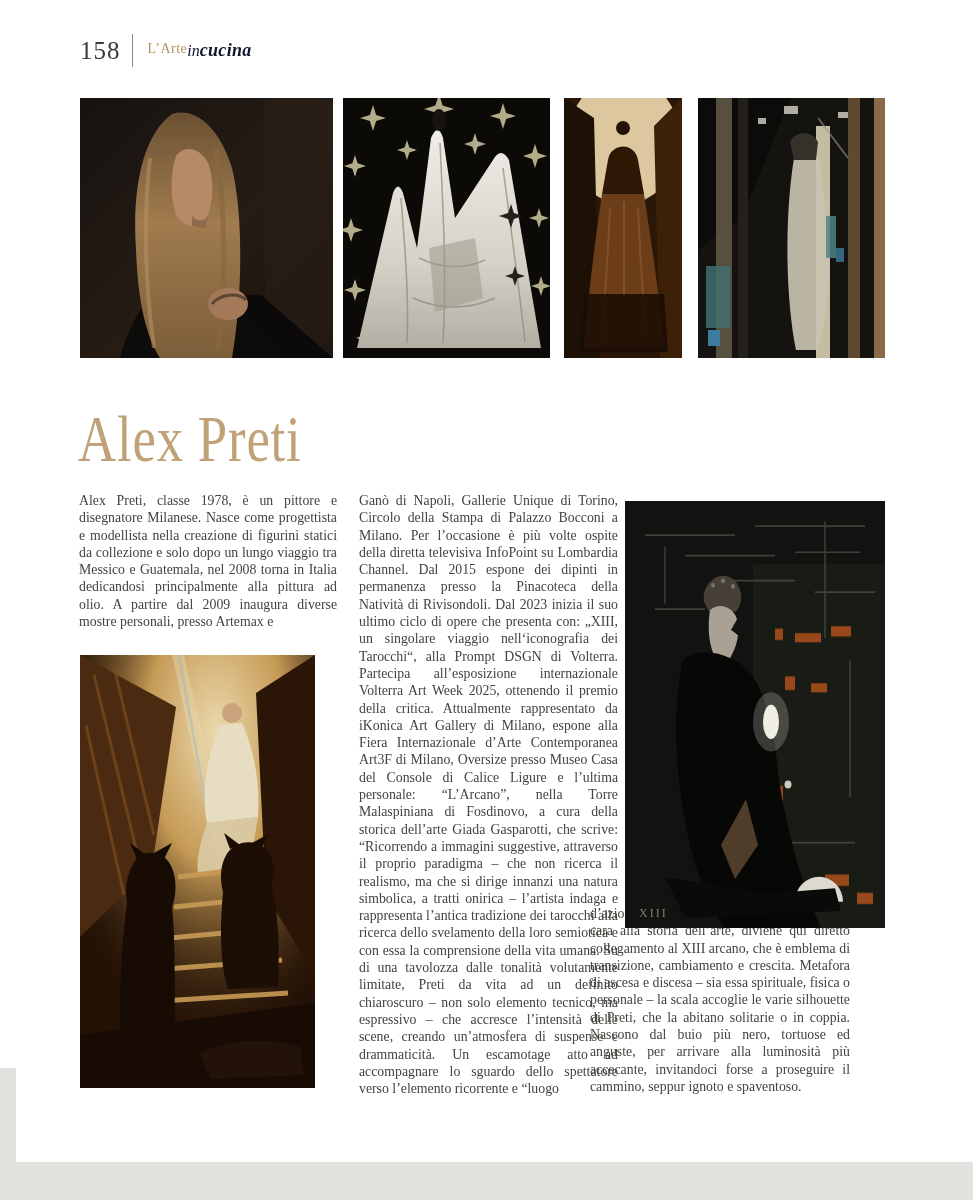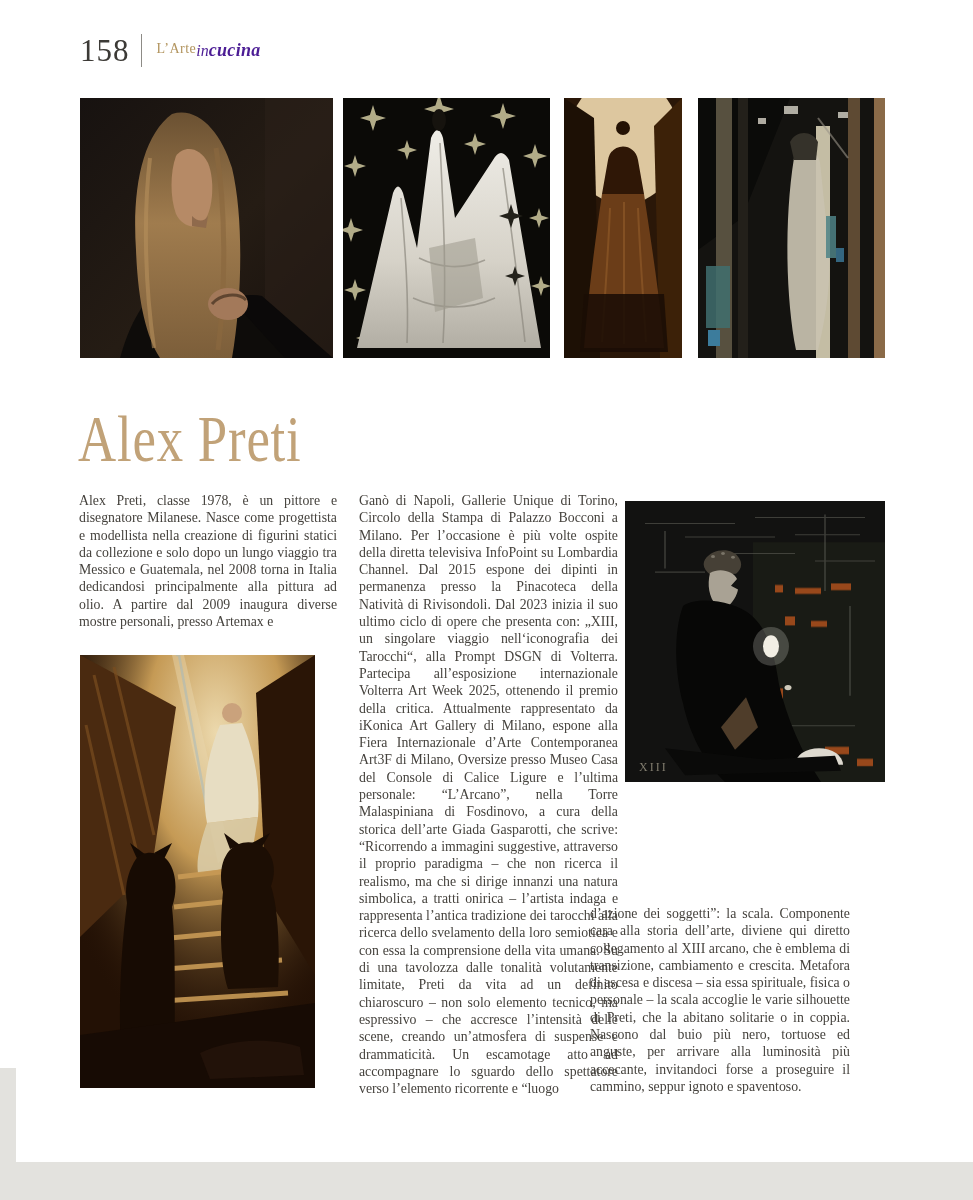--- a/index.html
+++ b/index.html
@@ -3,25 +3,25 @@
 <meta charset="utf-8">
 <style>
   html,body{margin:0;padding:0;background:#ffffff;}
   .stage{position:relative;width:973px;height:1200px;background:#ffffff;overflow:hidden;
          font-family:"Liberation Serif",serif;}
   
   .edge-bar{position:absolute;left:0;top:1068px;width:16px;height:132px;background:#e3e2de;}
   .edge-band{position:absolute;left:0;top:1162px;width:973px;height:38px;background:#e3e2de;}
   
   .masthead{position:absolute;left:80px;top:34px;display:flex;align-items:center;gap:11px;}
-  .pagenum{font-size:31px;color:#3c3a36;letter-spacing:1px;line-height:1;}
+  .pagenum{font-size:25px;color:#3c3a36;letter-spacing:1px;line-height:1;}
   .mast-divider{width:1px;height:33px;background:#8d8b86;}
   .logo{display:flex;flex-direction:row;line-height:1;}
   .logo-top{font-size:14px;color:#b2945e;letter-spacing:.5px;margin-left:4px;}
-  .logo-bottom{margin-top:-1px;color:#4c1d95;}
+  .logo-bottom{margin-top:-1px;color:#0f172a;}
   .logo-in{font-style:italic;font-weight:400;font-size:16px;}
   .logo-cucina{font-style:italic;font-weight:700;font-size:18px;letter-spacing:.3px;}
   
   .gallery{position:absolute;left:80px;top:98px;width:805px;height:260px;}
   .tile{position:absolute;top:0;height:260px;margin:0;}
   .tile svg{display:block;width:100%;height:100%;}
   .t1{left:0;width:253px;} .t2{left:263px;width:207px;}
   .t3{left:484px;width:118px;} .t4{left:618px;width:187px;}
   
   .title{position:absolute;left:78px;top:406px;margin:0;font-weight:400;
@@ -30,21 +30,21 @@
   
   .col{position:absolute;text-align:justify;font-size:13.8px;line-height:17.3px;
        color:#45423d;hyphens:auto;-webkit-hyphens:auto;}
   .col1{left:79px;top:492px;width:258px;}
   .col2{left:359px;top:492px;width:259px;}
   .col3{left:590px;top:905px;width:260px;}
   
   .painting{position:absolute;margin:0;}
   .painting svg{display:block;width:100%;height:100%;}
   .left-painting{left:80px;top:655px;width:235px;height:433px;}
-  .right-painting{left:625px;top:501px;width:260px;height:281px;}
+  .right-painting{left:625px;top:501px;width:260px;height:427px;}
   .tarot-label{position:absolute;left:14px;bottom:7px;color:#807c6e;font-size:12px;
                letter-spacing:2px;font-family:"Liberation Serif",serif;}
 </style>
 </head>
 <body>
 
 <div class="stage">
 
   <div class="edge-bar"></div>
   <div class="edge-band"></div>

